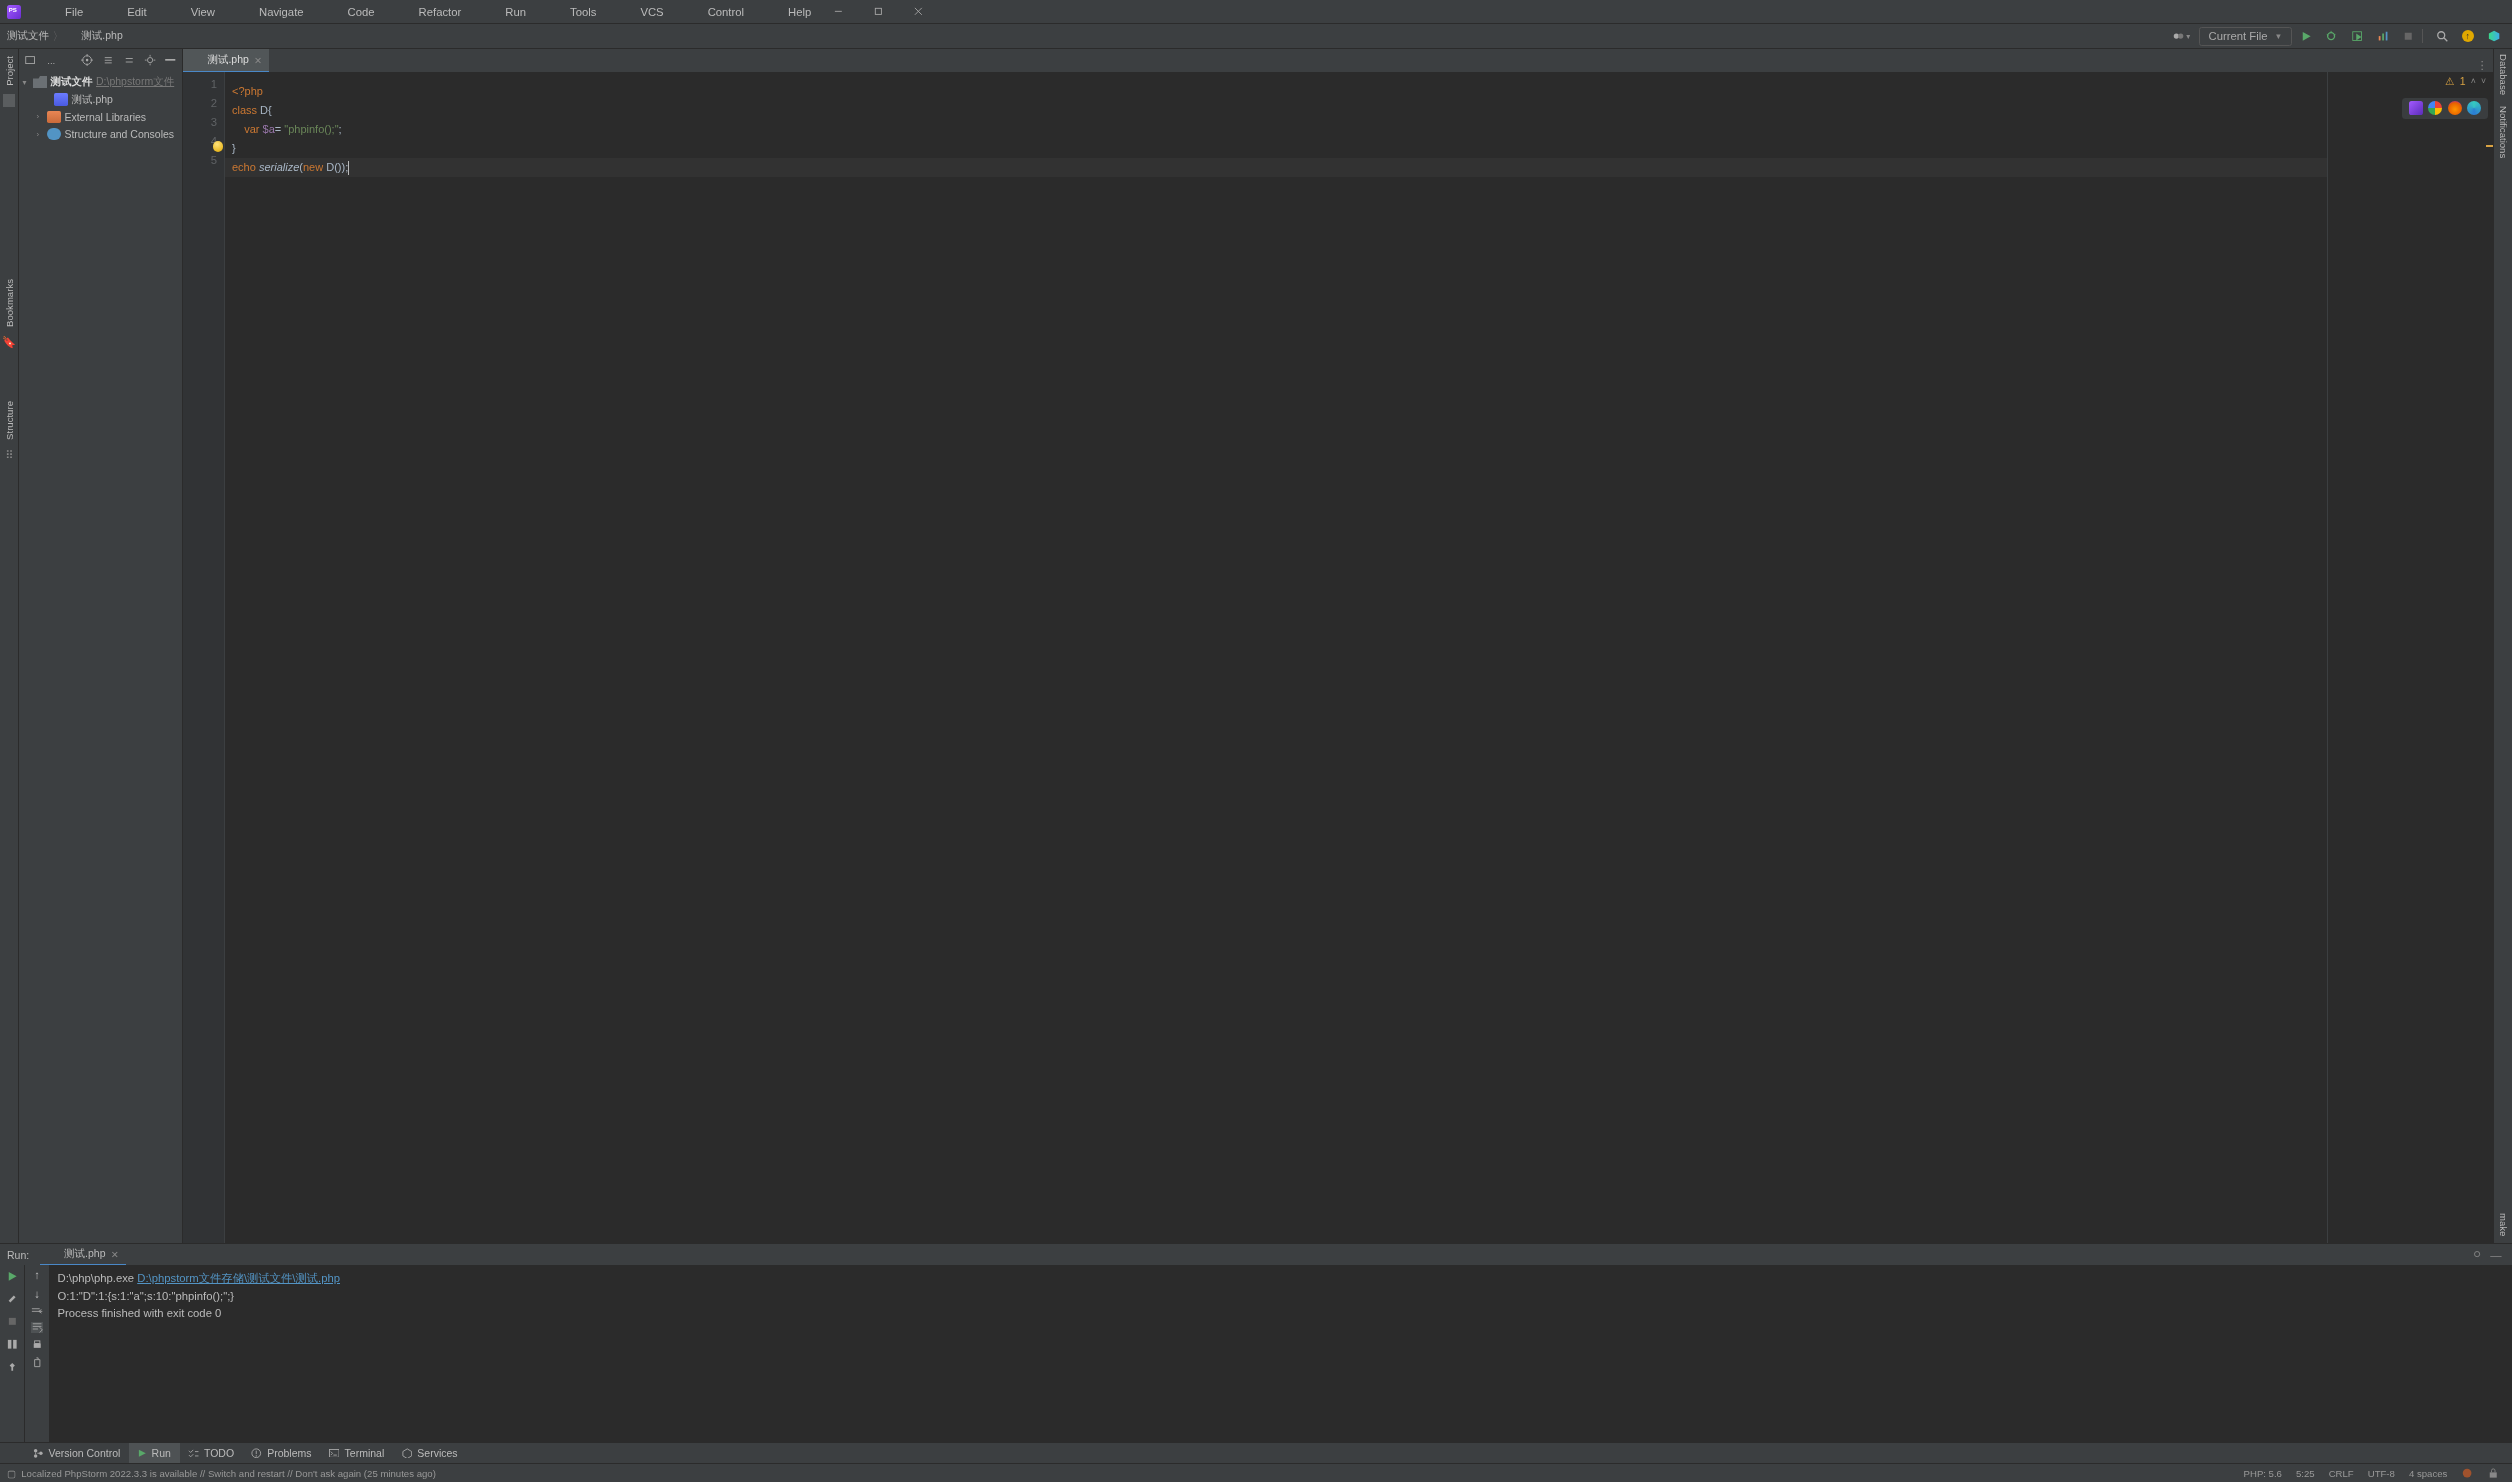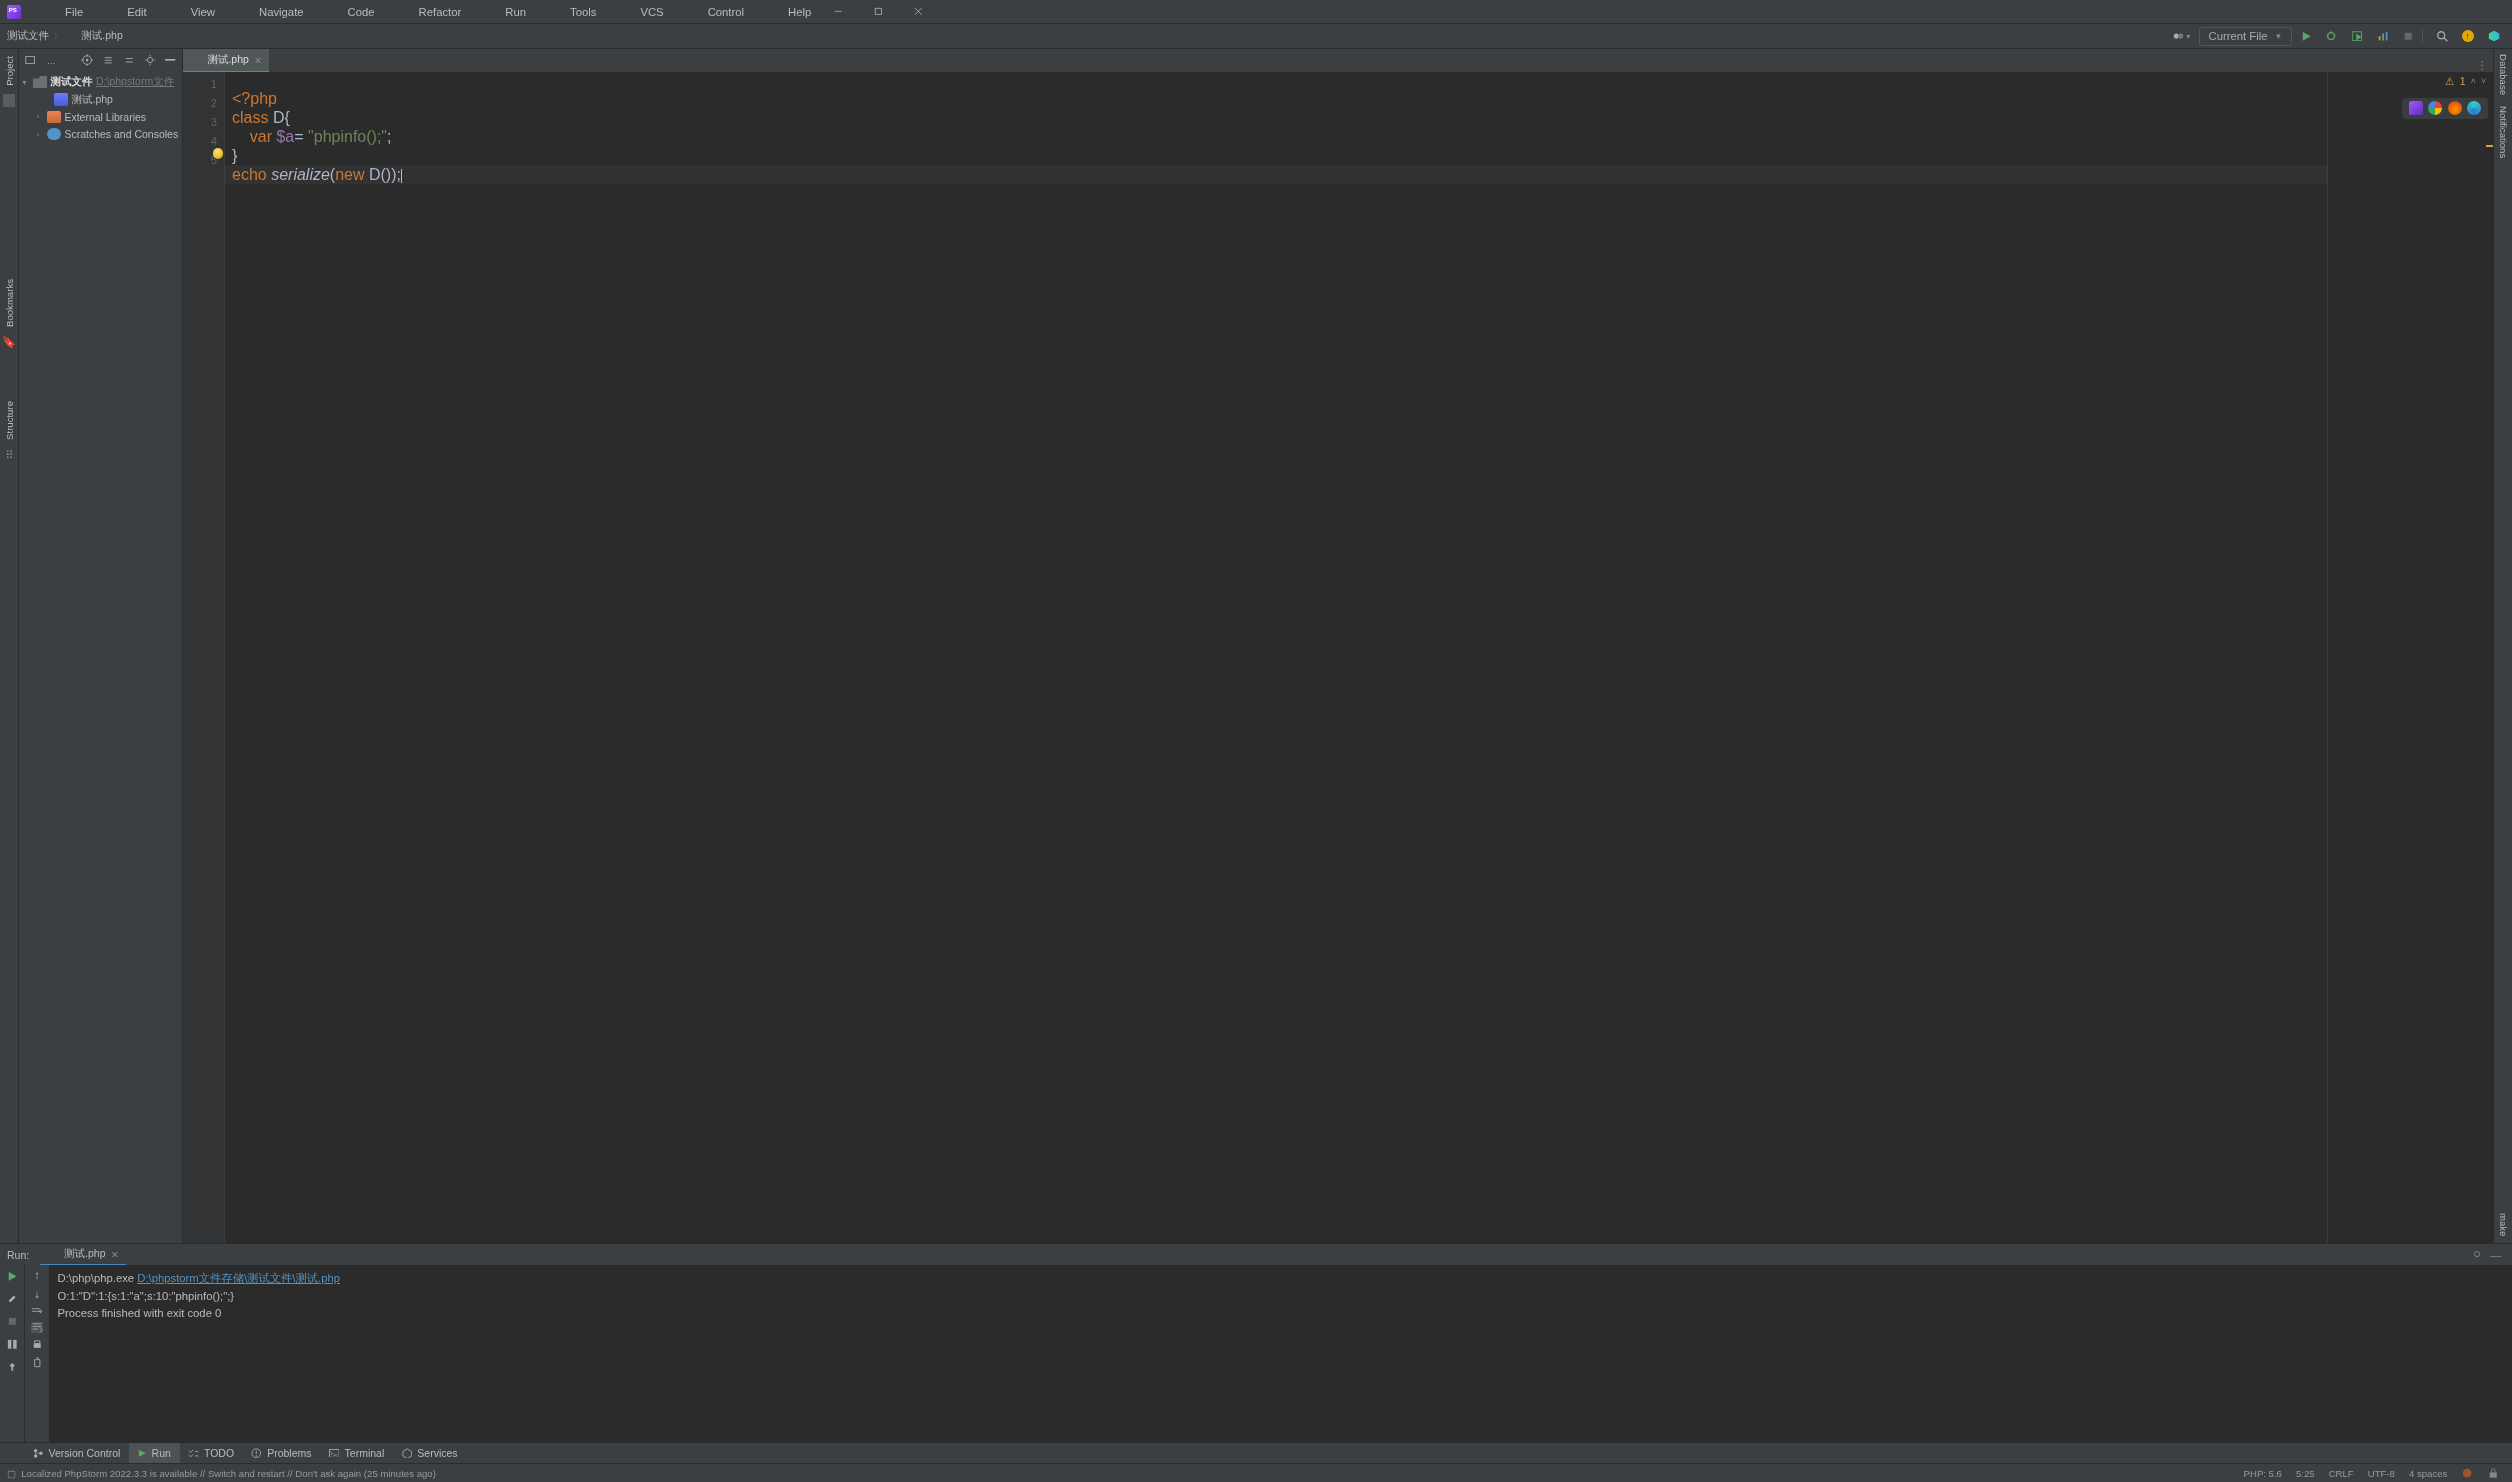--- a/index.html
+++ b/index.html
@@ -49,21 +49,21 @@
 
 .editor-col { flex:1; display:flex; flex-direction:column; min-width:0; }
 .tabbar { display:flex; height:23px; background:#3c3f41; align-items:flex-end; }
 .tabbar .tab { display:flex; align-items:center; height:23px; padding:0 7px; background:#4e5254; color:#ddd; font-size:10.5px; border-top:1.7px solid transparent; gap:5.2px; }
 .tabbar .tab.active { background:#515658; border-bottom:1.7px solid #4a88c7; }
 .tabbar .tab .close { color:#888; cursor:pointer; font-size:9.6px; }
 .tabbar .menuend { margin-left:auto; padding:0 5.2px; color:#888; cursor:pointer; }
 
 .editor-wrap { flex:1; display:flex; background:#2b2b2b; min-height:0; }
 .gutter { width:42px; background:#313335; color:#606366; text-align:right; padding:3.5px 7px 0 0; font-family:Consolas,monospace; font-size:11.3px; line-height:19px; border-right:0.9px solid #3c3f41; }
-.code { flex:1; position:relative; font-family:Consolas,monospace; font-size:16px; line-height:19px; padding-top:17px; color:#a9b7c6; }
+.code { flex:1; position:relative; font-family:Consolas,monospace; font-size:11px; line-height:19px; padding-top:10px; color:#a9b7c6; }
 .code .line { padding-left:7px; white-space:pre; position:relative; }
 .code .line.active { background:#323232; }
 .code .caret { display:inline-block; width:0.9px; height:14px; background:#bbb; vertical-align:middle; }
 .code .bulb { position:absolute; left:-12.2px; top:2.6px; width:10.5px; height:10.5px; background:radial-gradient(circle at 40% 30%, #ffe27a, #e0a800); border-radius:50%; }
 .kw { color:#cc7832; }
 .var { color:#9876aa; }
 .str { color:#6a8759; }
 .fn { font-style:italic; color:#a9b7c6; }
 .cls { color:#a9b7c6; }
 
@@ -289,21 +289,21 @@
           <span>测试.php</span>
         </div>
         <div class="row indent1">
           <span class="arrow">›</span>
           <span class="ico libico"></span>
           <span>External Libraries</span>
         </div>
         <div class="row indent1">
           <span class="arrow">›</span>
           <span class="ico scratch"></span>
-          <span>Scratches and Consoles</span>
+          <span>Structure and Consoles</span>
         </div>
       </div>
       <div class="scrollhint"></div>
     </div>
 
     <div class="editor-col">
       <div class="tabbar">
         <div class="tab active">
           <span class="ico phpico" style="width:12.2px;height:10.5px;"></span>
           <span>测试.php</span>

